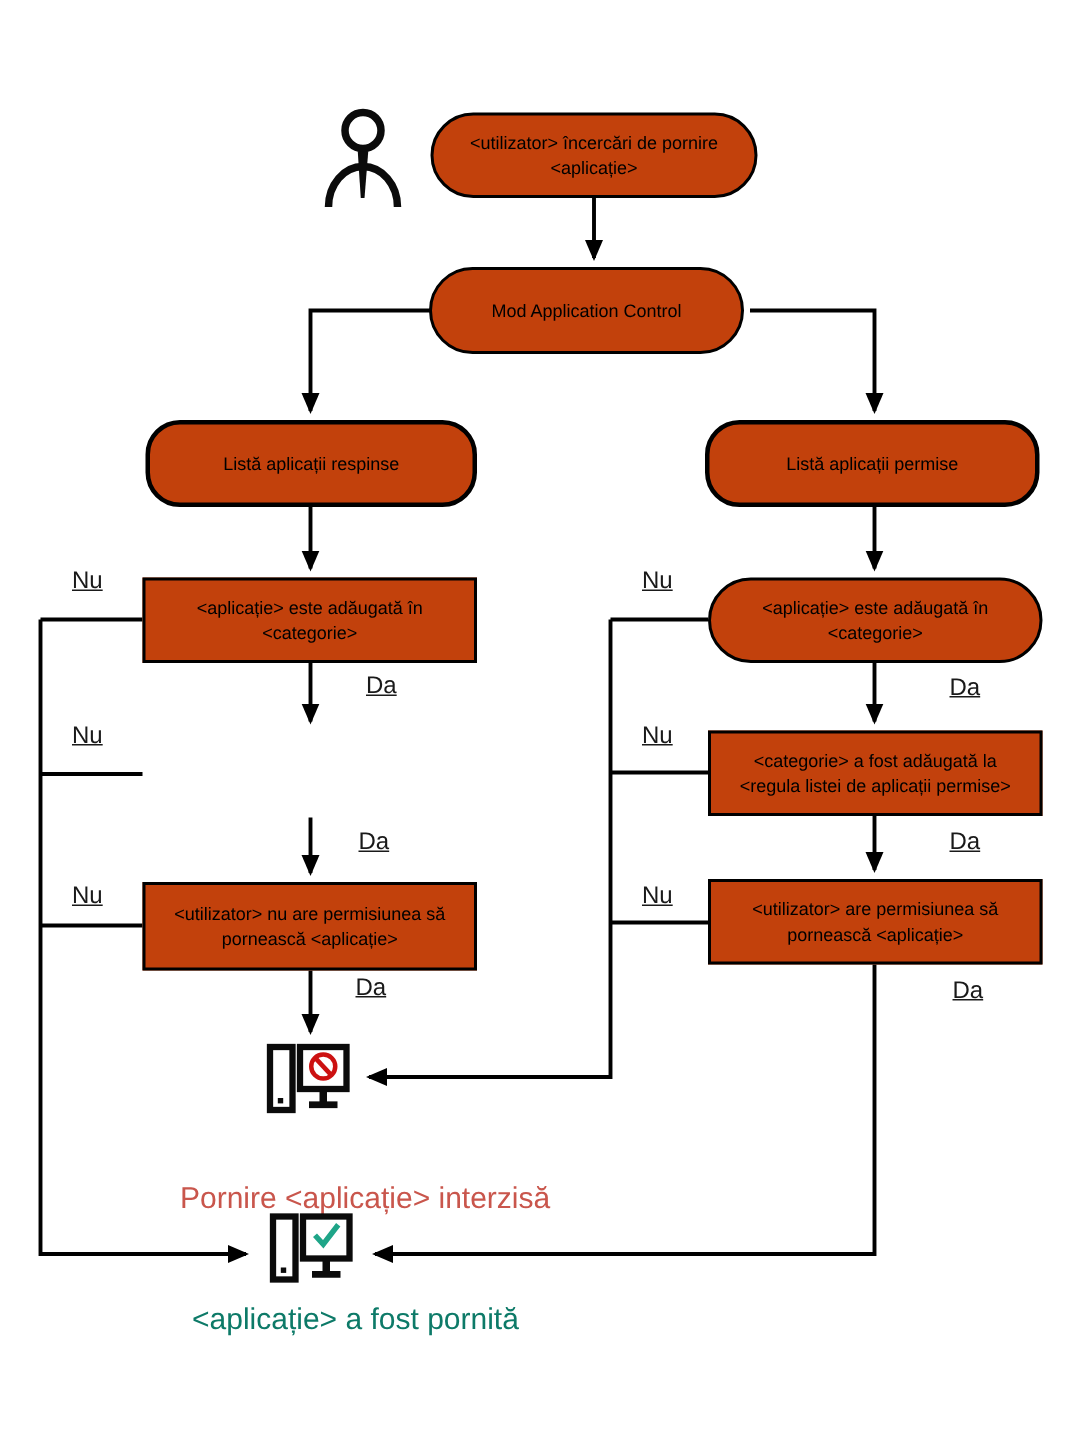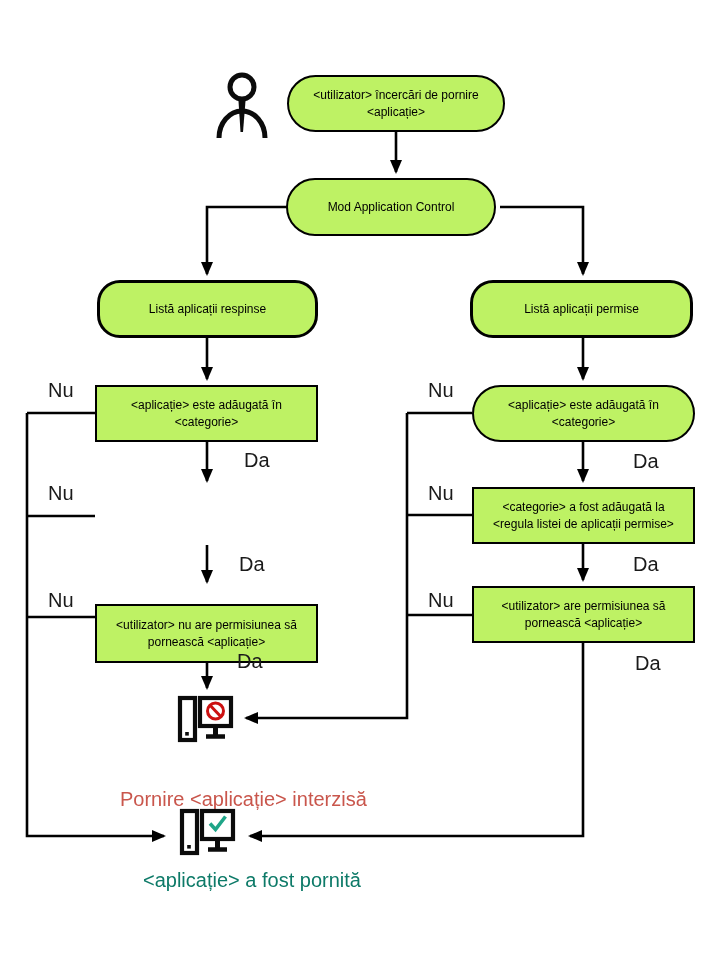--- a/index.html
+++ b/index.html
@@ -1,34 +1,34 @@
 <!DOCTYPE html>
 <html style="--denied-text: #c9564c; --allowed-text: #0d7a68; --denied-icon: #cc1111; --allowed-icon: #1fa588; --line: #000000;"><head>
 <meta charset="utf-8">
 <style>
   html,body{margin:0;padding:0;background:#ffffff;}
   #canvas{
     position:relative;width:720px;height:960px;background:#ffffff;
     font-family:"Liberation Sans", sans-serif;color:#000;overflow:hidden;
   }
   .node{
-    position:absolute;box-sizing:border-box;border:2.5px solid #000;background:#bef264;
+    position:absolute;box-sizing:border-box;border:2.5px solid #000;background:#c2410c;
     display:flex;align-items:center;justify-content:center;text-align:center;
     font-size:12px;line-height:1.35;padding:4px 12px;
   }
   .stadium{border-radius:30px;}
   .thick{border-width:3px;border-radius:23px;}
   .edge-label{
-    position:absolute;font-size:20px;color:#1a1a1a;
+    position:absolute;font-size:16px;color:#1a1a1a;text-decoration:underline;
   }
   .result-label{
     position:absolute;font-size:20px;white-space:nowrap;
   }
   #denied-result{color:var(--denied-text,#c9564c);margin-top:31px;}
-  #allowed-result{color:var(--allowed-text,#0d7a68);margin-left:15px;}
+  #allowed-result{color:var(--allowed-text,#0d7a68);}
   svg.layer{position:absolute;left:0;top:0;}
   .conn{stroke:#000;stroke-width:2.6;fill:none;}
   .icon-stroke{stroke:#0b0b0b;fill:none;}
   .denied-mark{stroke:var(--denied-icon,#cc1111);fill:none;}
   .allowed-mark{stroke:var(--allowed-icon,#1fa588);fill:none;}
 </style>
 </head>
 <body>
 
 <div id="canvas">
@@ -89,21 +89,21 @@
 
   <div class="node thick" style="left:470px;top:280px;width:223px;height:58px;">
     <span>Listă aplicații permise</span>
   </div>
 
   <div class="node" style="left:95px;top:385px;width:223px;height:57px;">
     <span>&lt;aplicație&gt; este adăugată în &lt;categorie&gt;</span>
   </div>
 
 
-  <div class="node" style="left:95px;top:588px;width:223px;height:59px;margin-top:16px;">
+  <div class="node" style="left:95px;top:588px;width:223px;height:59px;">
     <span>&lt;utilizator&gt; nu are permisiunea să pornească &lt;aplicație&gt;</span>
   </div>
 
   <div class="node stadium" style="left:472px;top:385px;width:223px;height:57px;">
     <span>&lt;aplicație&gt; este adăugată în &lt;categorie&gt;</span>
   </div>
 
   <div class="node" style="left:472px;top:487px;width:223px;height:57px;">
     <span>&lt;categorie&gt; a fost adăugată la &lt;regula listei de aplicații permise&gt;</span>
   </div>

